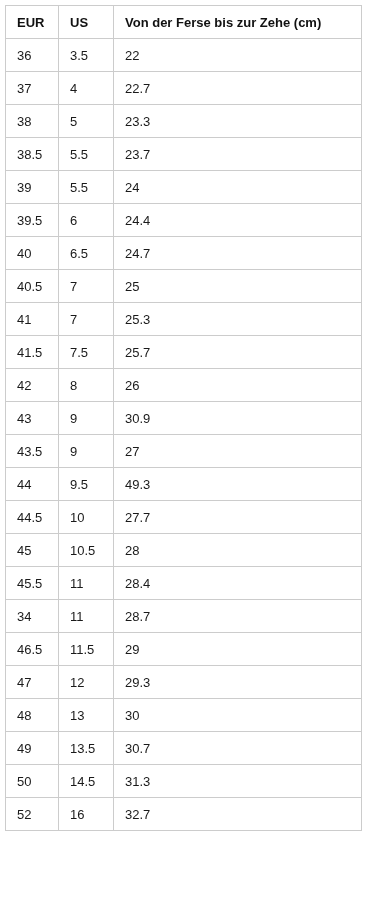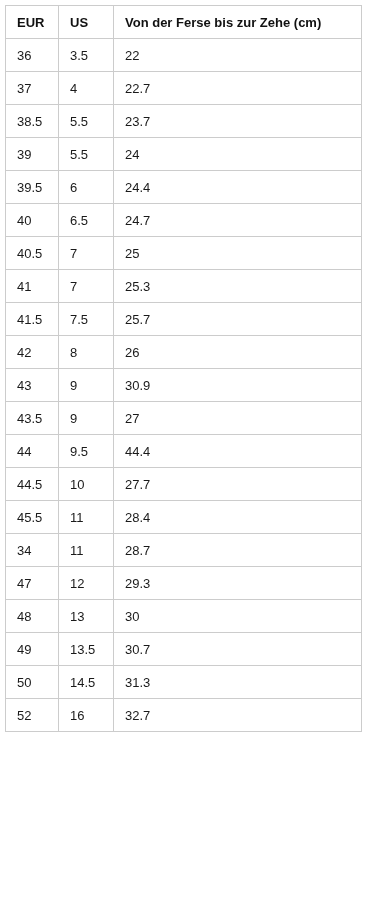--- a/index.html
+++ b/index.html
@@ -84,20 +84,25 @@
             <td>36</td>
             <td>3.5</td>
             <td>22</td>
           </tr>
           <tr>
             <td>37</td>
             <td>4</td>
             <td>22.7</td>
           </tr>
           <tr>
+            <td>38</td>
+            <td>5</td>
+            <td>23.3</td>
+          </tr>
+          <tr>
             <td>38.5</td>
             <td>5.5</td>
             <td>23.7</td>
           </tr>
           <tr>
             <td>39</td>
             <td>5.5</td>
             <td>24</td>
           </tr>
           <tr>
@@ -136,36 +141,46 @@
             <td>30.9</td>
           </tr>
           <tr>
             <td>43.5</td>
             <td>9</td>
             <td>27</td>
           </tr>
           <tr>
             <td>44</td>
             <td>9.5</td>
-            <td>44.4</td>
+            <td>49.3</td>
           </tr>
           <tr>
             <td>44.5</td>
             <td>10</td>
             <td>27.7</td>
           </tr>
           <tr>
+            <td>45</td>
+            <td>10.5</td>
+            <td>28</td>
+          </tr>
+          <tr>
             <td>45.5</td>
             <td>11</td>
             <td>28.4</td>
           </tr>
           <tr>
             <td>34</td>
             <td>11</td>
             <td>28.7</td>
+          </tr>
+          <tr>
+            <td>46.5</td>
+            <td>11.5</td>
+            <td>29</td>
           </tr>
           <tr>
             <td>47</td>
             <td>12</td>
             <td>29.3</td>
           </tr>
           <tr>
             <td>48</td>
             <td>13</td>
             <td>30</td>

